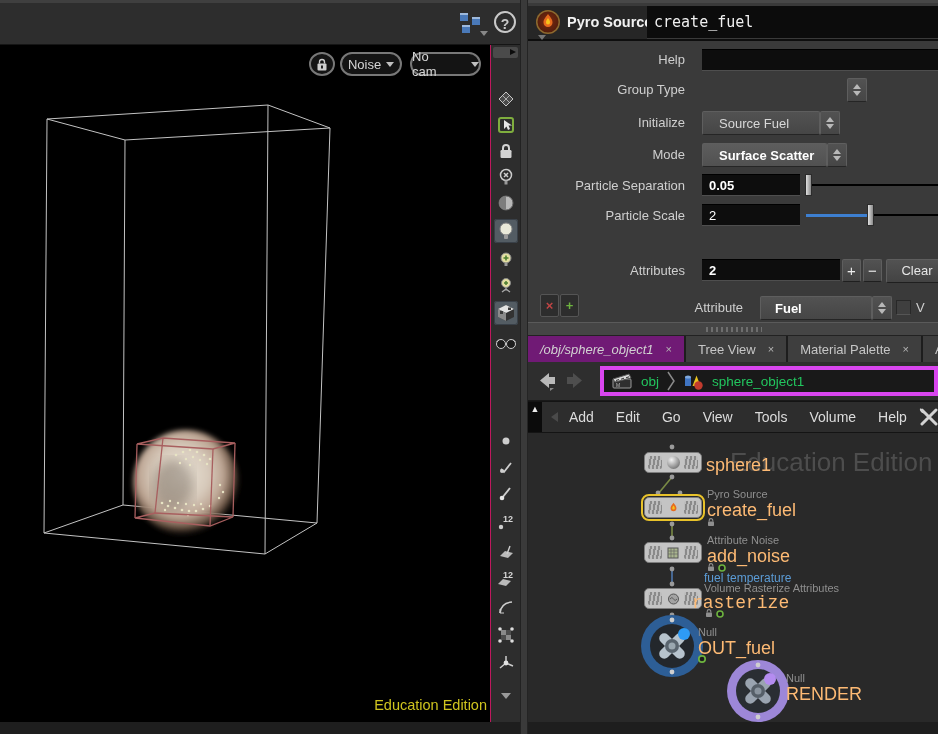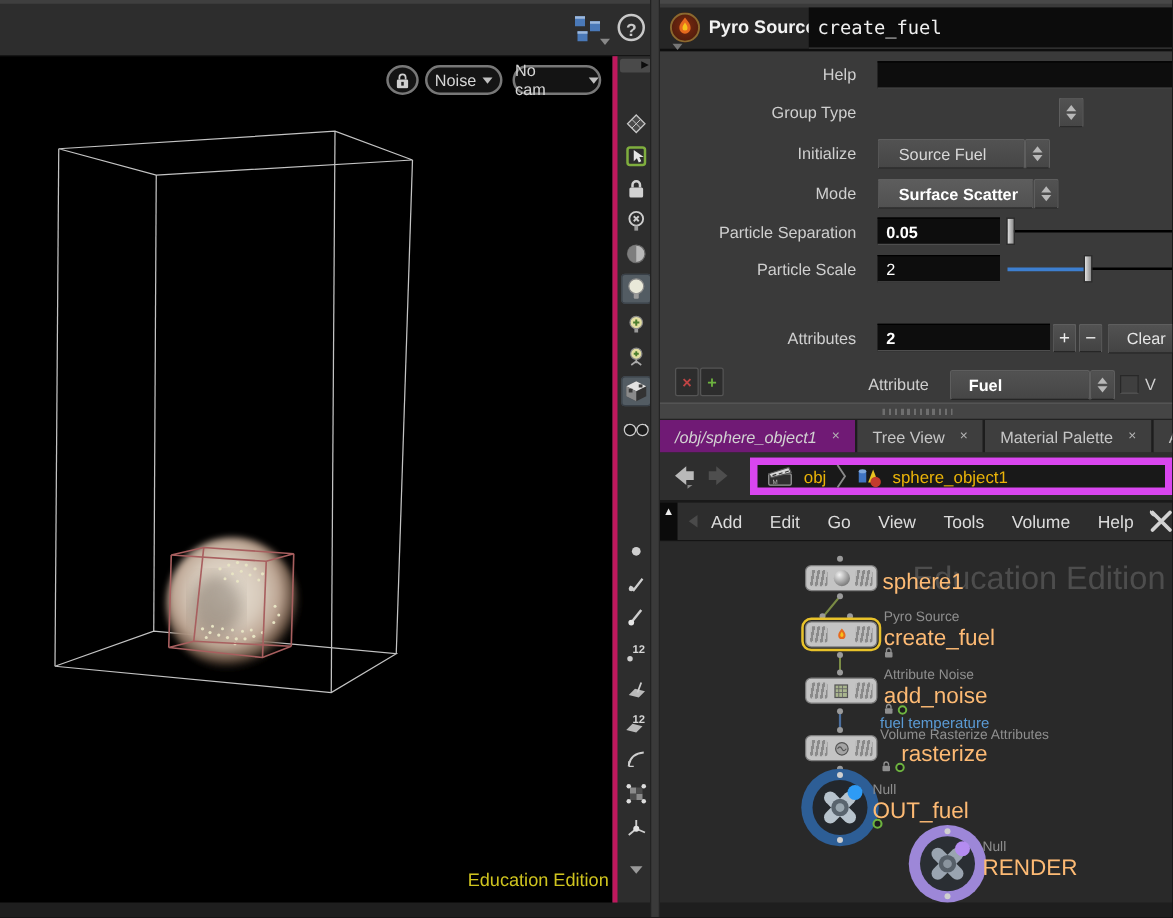--- a/index.html
+++ b/index.html
@@ -17,21 +17,21 @@
                color:#c9c9c9;font-weight:bold;text-align:center;line-height:22px;font-size:14px;box-sizing:border-box;}
 
   
   .viewport{left:0;top:45px;width:490px;height:677px;background:#000;}
   .vp-pill{position:absolute;top:7px;height:24px;border:2px solid #787878;border-radius:13px;background:#141414;
            color:#d6d6d6;font-size:13px;display:flex;align-items:center;justify-content:center;gap:5px;box-sizing:border-box;}
   .vp-caret{width:0;height:0;border-left:4px solid transparent;border-right:4px solid transparent;border-top:5px solid #c0c0c0;}
   .vp-watermark{right:3px;top:652px;color:#cfc41f;font-size:14.5px;}
 
   
-  .side-toolbar{left:490px;top:45px;width:30px;height:677px;background:#2d2d2d;border-left:4px solid #be185d;box-sizing:border-box;}
+  .side-toolbar{left:490px;top:45px;width:30px;height:677px;background:#2d2d2d;border-left:1px solid #be185d;box-sizing:border-box;}
   .scrollnub{position:absolute;left:2px;top:2px;width:25px;height:11px;background:#4a4a4a;border-radius:2px;}
   .scrollnub::after{content:"";position:absolute;right:2px;top:2px;border-top:3.5px solid transparent;border-bottom:3.5px solid transparent;border-left:6px solid #0c0c0c;}
   .ticon{position:absolute;left:3px;width:24px;height:24px;display:flex;align-items:center;justify-content:center;color:#c6c6c6;}
   .ticon.hl{background:#535c63;border-radius:3px;box-shadow:inset 0 0 0 1px #394048;}
 
   .v-div{left:520px;top:0;width:8px;height:734px;background:#3a3a3a;border-left:1px solid #222;border-right:1px solid #242424;box-sizing:border-box;}
 
   
   .params{left:528px;top:0;width:410px;height:322px;background:#3a3a3a;border-top:3px solid #484848;box-sizing:border-box;}
   .ptitle{position:absolute;left:0;top:3px;width:410px;height:35px;background:#262626;border-bottom:2px solid #0e0e0e;box-sizing:border-box;}
@@ -67,22 +67,22 @@
 
   
   .tabbar{left:528px;top:336px;width:410px;height:26px;background:#262626;display:flex;}
   .tab{height:26px;display:flex;align-items:center;gap:12px;padding:0 12px;background:#3e3e3e;
        border-right:2px solid #1d1d1d;color:#c6c6c6;font-size:13px;box-sizing:border-box;white-space:nowrap;}
   .tab.active{background:#701a75;font-style:italic;color:#d2d2d2;}
   .tabx{color:#b5b5b5;font-size:11px;font-style:normal;}
 
   
   .crumb{left:528px;top:362px;width:410px;height:39px;background:#2e2e2e;border-bottom:1px solid #191919;box-sizing:border-box;}
-  .pathbox{position:absolute;left:72px;top:4px;width:338px;height:30px;background:#191919;border:6px solid #d946ef;
-           display:flex;align-items:center;gap:7px;padding:0 8px;box-sizing:border-box;color:#eab308;font-size:13.5px;}
+  .pathbox{position:absolute;left:72px;top:4px;width:338px;height:30px;background:#191919;border:4px solid #d946ef;
+           display:flex;align-items:center;gap:7px;padding:0 8px;box-sizing:border-box;color:#22c55e;font-size:13.5px;}
 
   
   .netmenu{left:528px;top:401px;width:410px;height:32px;background:#2d2d2d;border-top:1px solid #141414;border-bottom:1px solid #141414;
            box-sizing:border-box;display:flex;align-items:center;}
   .paneTab{width:15px;height:30px;background:#0b0b0b;color:#ededed;font-size:9px;text-align:center;line-height:14px;}
   .backchip{width:0;height:0;border-top:5px solid transparent;border-bottom:5px solid transparent;border-right:7px solid #4a4a4a;margin-left:9px;}
   .menu-item{padding:0 11px;color:#dcdcdc;font-size:14px;}
   .canvas{left:528px;top:433px;width:410px;height:289px;background:#292929;}
   .net-watermark{position:absolute;left:202px;top:14px;width:210px;overflow:hidden;white-space:nowrap;
                  font-size:26px;color:#4d4d4d;}
@@ -543,21 +543,21 @@
     <div class="nwire" style="left:176px;top:138px;">fuel temperature</div>
     <div class="node" style="left:116px;top:155px;">
       <div class="stripeL"></div>
         <div class="stripeR"></div>
       <svg width="13" height="12">
         <circle cx="6.5" cy="6" r="5" fill="#a3a3a3" stroke="#555"></circle>
         <path d="M3 6 q2 -3 3.5 0 t3.5 0" fill="none" stroke="#555" stroke-width="0.9"></path>
       </svg>
     </div>
     <div class="ntype" style="left:176px;top:149px;">Volume Rasterize Attributes</div>
-    <div class="nname" style="left:193px;top:160px;">rasterize</div>
+    <div class="nname" style="left:164px;top:160px;font-family:Liberation Mono, monospace;">rasterize</div>
     <svg class="abs" style="left:176px;top:175px;" width="24" height="10">
       <rect x="2" y="4.5" width="6" height="4.5" rx="0.8" fill="#8f8f8f"></rect>
         <path d="M3.2 4.5 V3.4 a1.8 1.8 0 0 1 3.6 0 v1.1" fill="none" stroke="#8f8f8f" stroke-width="1.1"></path>
       <circle cx="16" cy="6" r="3" fill="#1d1d1d" stroke="#6db33f" stroke-width="1.6"></circle>
     </svg>
 
     <div class="bignull" style="left:112px;top:181px;">
       <svg width="64" height="64" viewBox="0 0 64 64">
         <circle cx="32" cy="32" r="31" fill="#2d5e96"></circle>
         <circle cx="32" cy="32" r="22" fill="#23272c"></circle>

